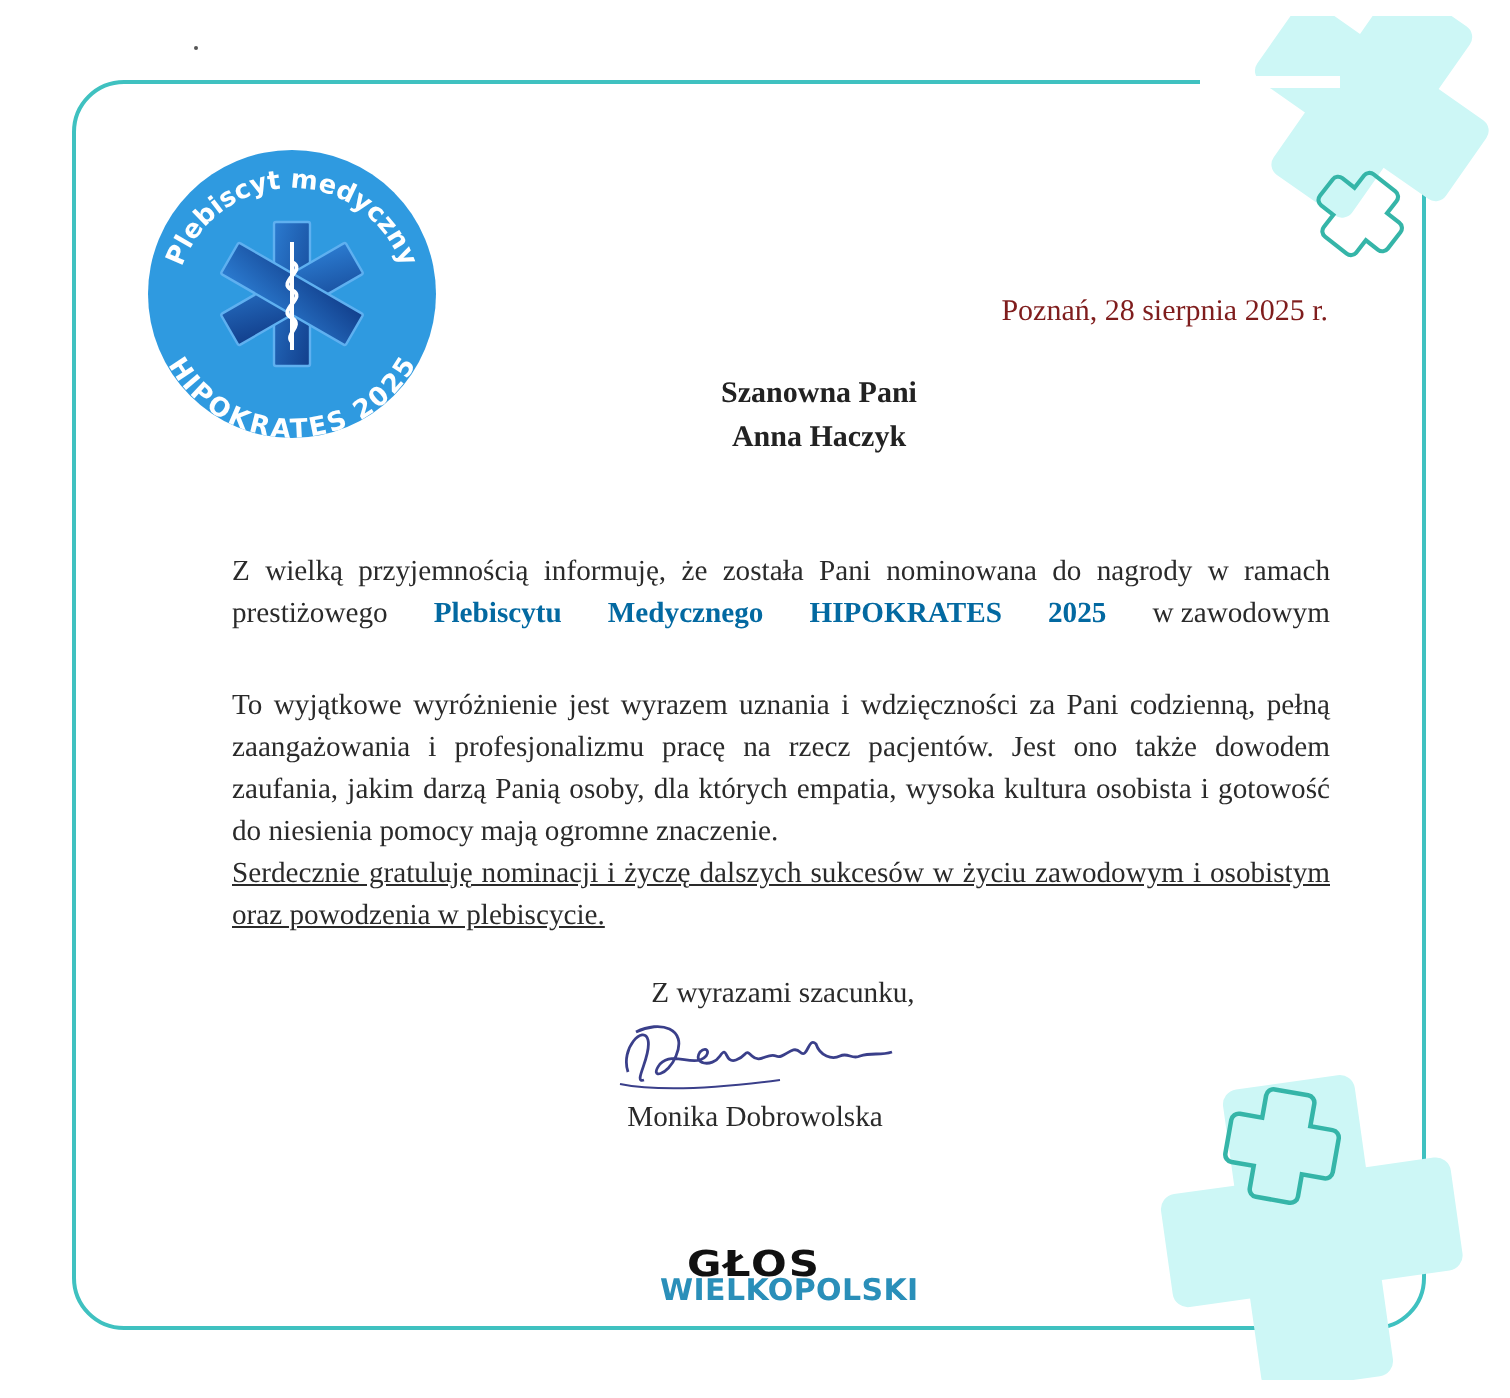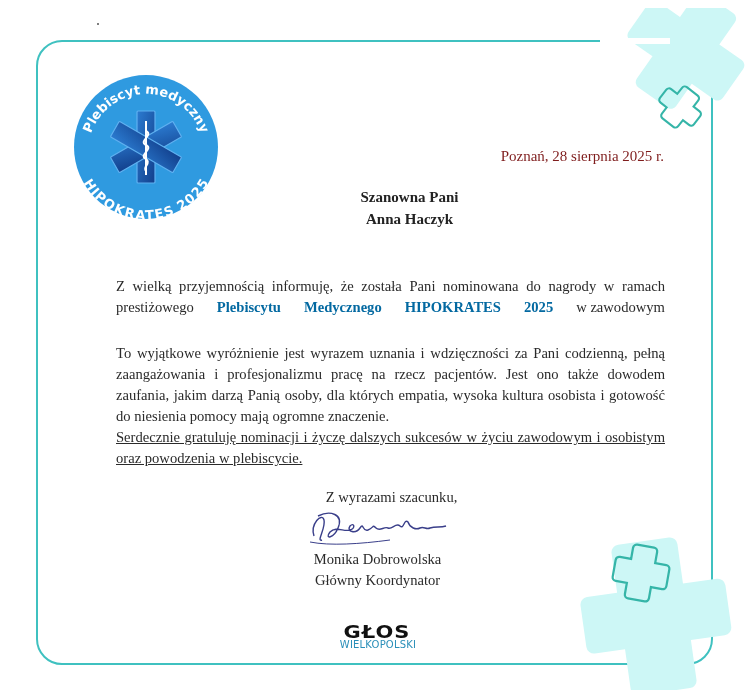--- a/index.html
+++ b/index.html
@@ -44,21 +44,21 @@
     .sig-block { top: 533px; margin-top: 16px; }
 
     .glos-logo { position: absolute; left: 328px; top: 622px; width: 100px; height: 34px; }
     .glos-top {
       position: absolute; left: 0; top: 0; width: 98px; text-align: center;
       font-family: "DejaVu Sans", sans-serif; font-weight: bold; font-size: 21px; letter-spacing: 1px;
       line-height: 20px; color: #111; transform: scaleY(0.85);
     }
     .glos-bottom {
       position: absolute; left: 2px; top: 17px; width: 96px; text-align: center;
-      font-family: "DejaVu Sans", sans-serif; font-weight: normal; font-size: 10px; line-height: 12px;
+      font-family: "DejaVu Sans", sans-serif; font-weight: bold; font-size: 15px; line-height: 12px;
       color: #2a8fb9; letter-spacing: 0.2px;
     }
   </style>
 </head>
 <body>
 
 <div class="stray-dot"></div>
 
 <div class="frame"></div>
 
@@ -139,19 +139,18 @@
 
 <div class="closing closing-regards">Z wyrazami szacunku,</div>
 
 <svg class="signature" viewBox="0 0 150 44">
   <path d="M14 30 C 10 18, 22 6, 24 14 C 26 22, 16 36, 22 34 M18 10 C 30 4, 44 8, 38 22 C 34 32, 24 34, 30 26 C 36 20, 44 26, 50 24 C 56 22, 54 16, 50 20 C 46 26, 56 28, 60 22 C 64 16, 62 26, 68 24 C 74 22, 72 18, 76 22 C 80 26, 84 20, 88 22 C 92 24, 96 16, 100 20 C 104 24, 104 12, 108 16 C 110 22, 116 24, 120 22 C 124 20, 126 24, 130 22 C 136 20, 140 22, 146 20" fill="none" stroke="#3a3f8a" stroke-width="1.4"></path>
   <path d="M10 36 C 30 40, 60 38, 90 34" fill="none" stroke="#3a3f8a" stroke-width="1"></path>
 </svg>
 
 <div class="closing sig-block">
   <div>Monika Dobrowolska</div>
-  <div>Główny Koordynator</div>
 </div>
 
 <div class="glos-logo">
   <div class="glos-top">GŁOS</div>
   <div class="glos-bottom">WIELKOPOLSKI</div>
 </div>
 
 </body></html>

